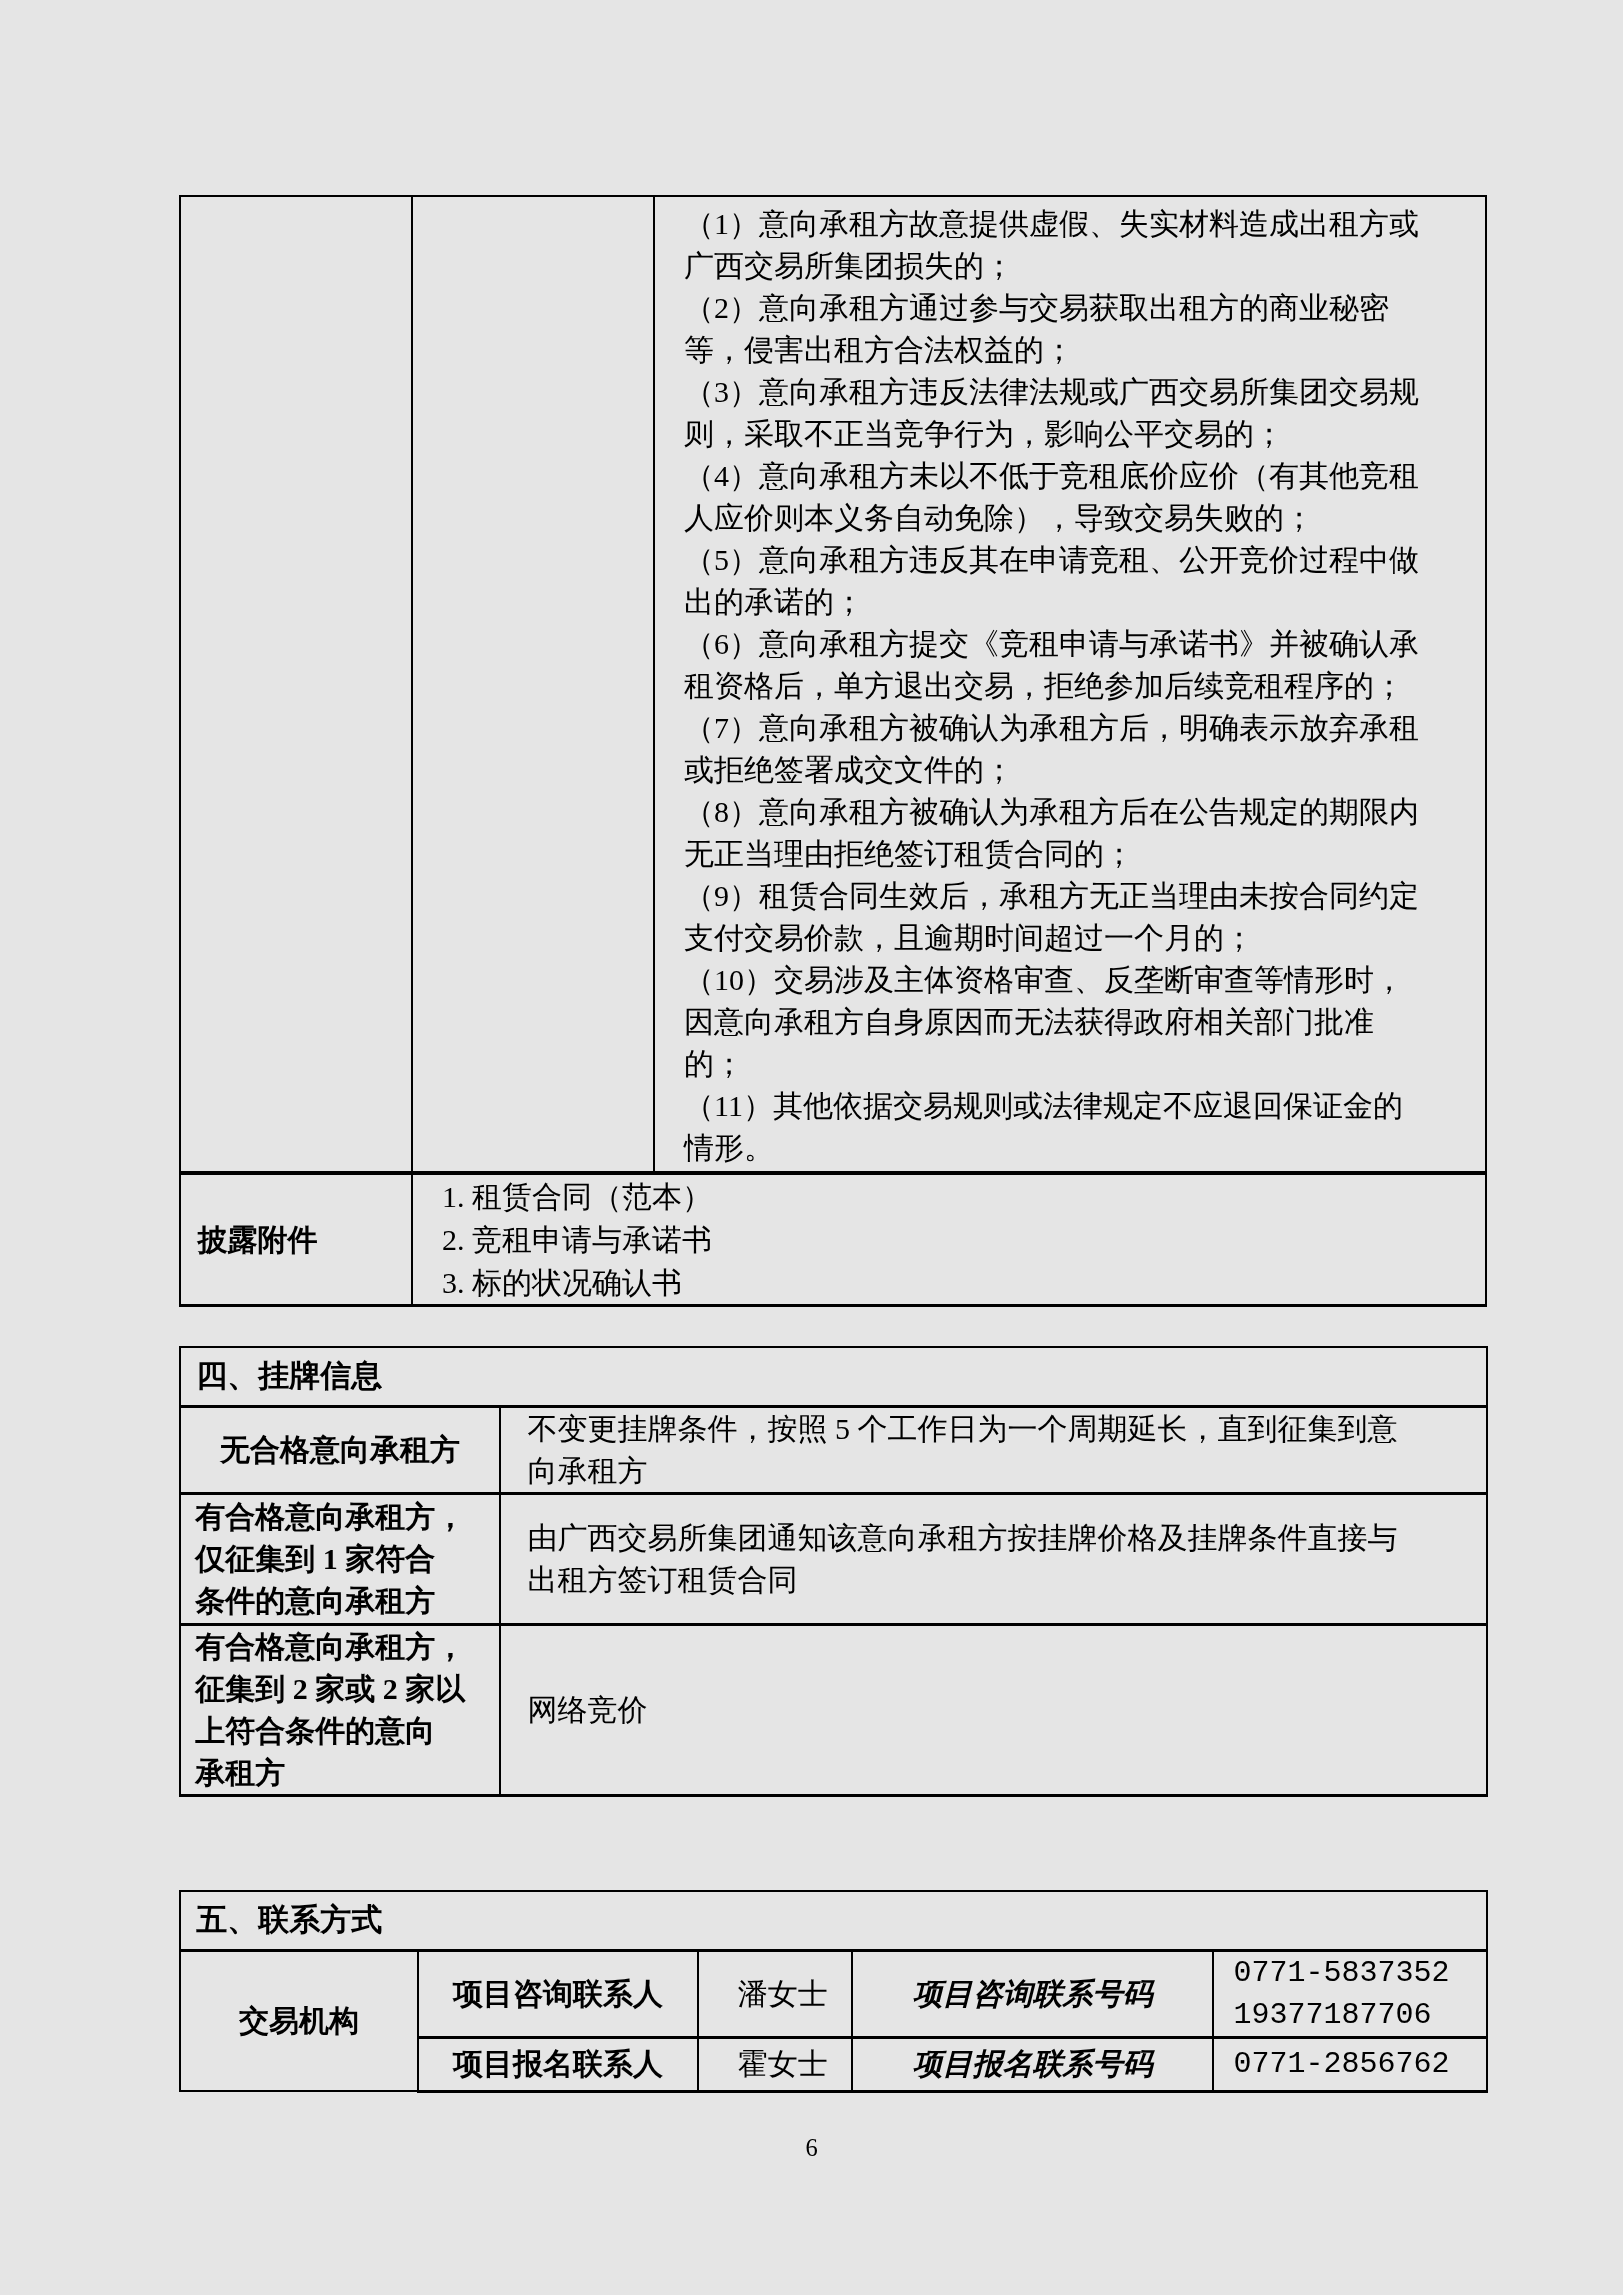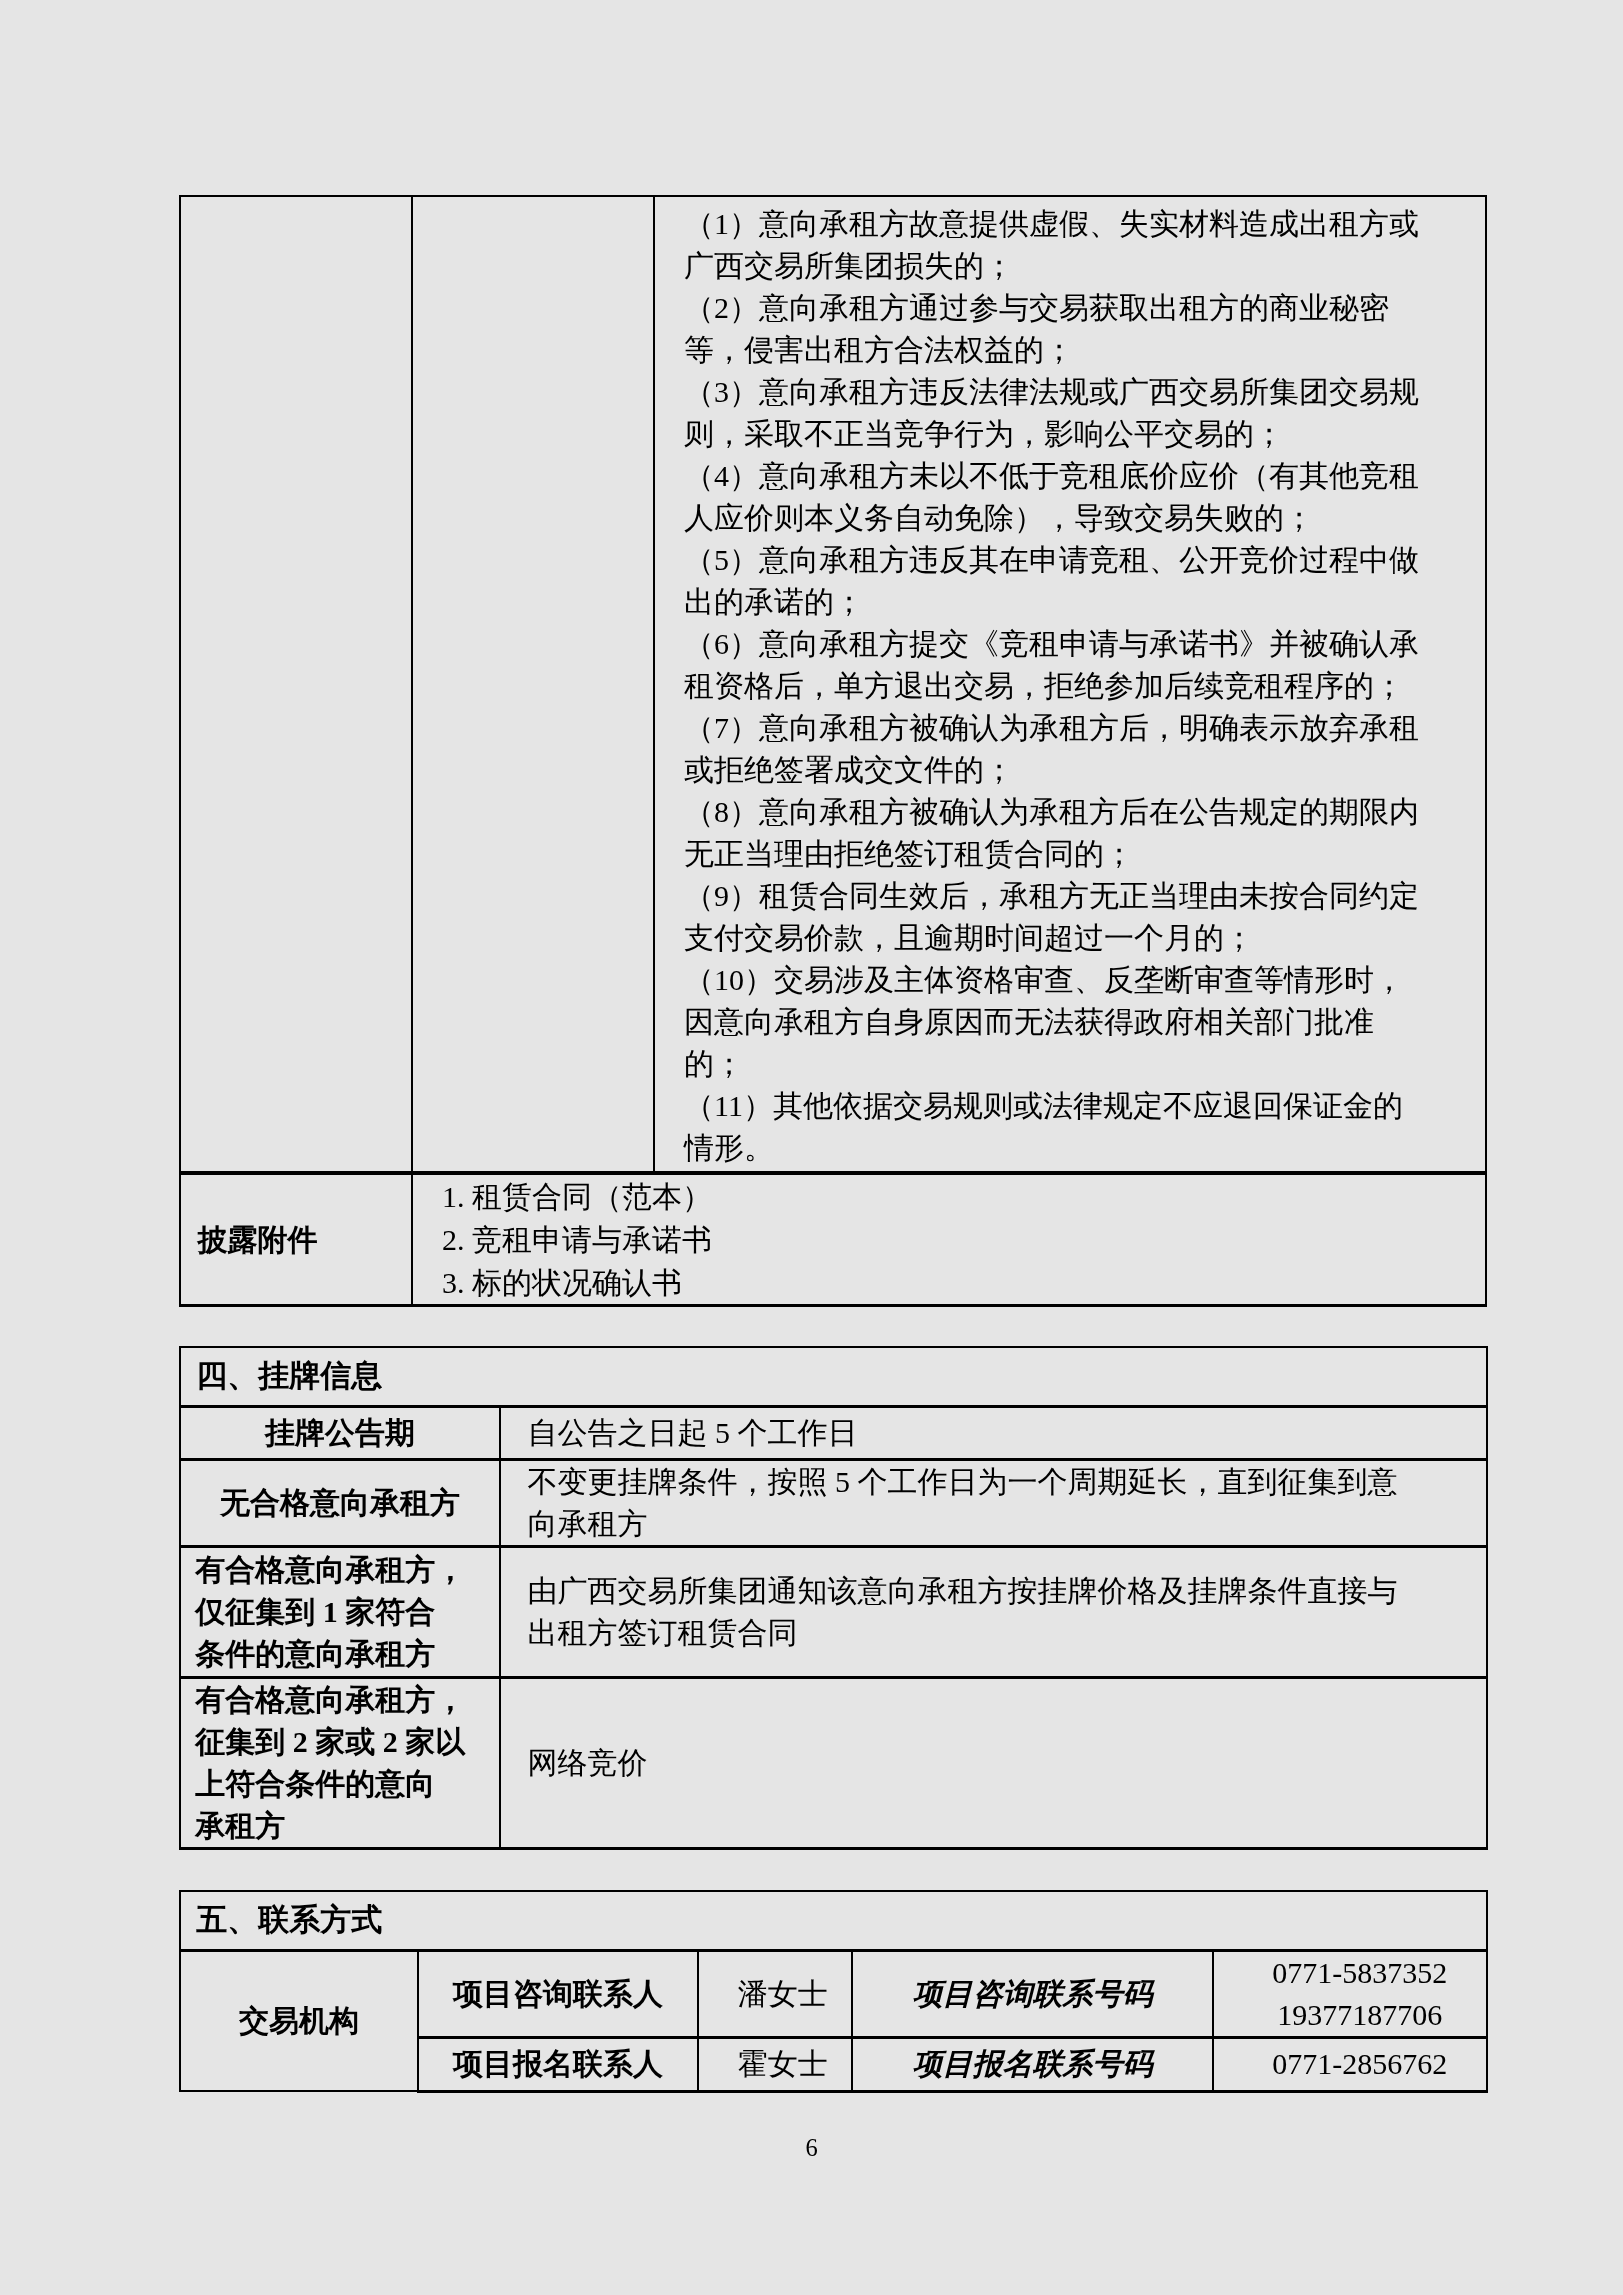--- a/index.html
+++ b/index.html
@@ -41,21 +41,21 @@
   
   .tbl3 { position: absolute; left: 179px; top: 1890px; width: 1306px; }
   .tbl3 td { border-width: 2px; }
   .tbl3 .hdr td { height: 59px; border-bottom-width: 3.1px; font-weight: bold; font-size: 31px; padding-left: 15.3px; }
   .tbl3 .r1 td { height: 86px; }
   .tbl3 .r2 td { height: 54px; border-top-width: 3.1px; border-bottom-width: 3.6px; }
   .org-cell { font-weight: bold; text-align: center; }
   .role-cell { font-weight: bold; text-align: center; }
   .name-cell { text-align: center; padding-left: 15.3px; }
   .phone-label-cell { font-weight: bold; text-align: center; font-style: italic; }
-  .phone-cell { text-align: center; padding-left: 19.4px; line-height: 42px; }
+  .phone-cell { text-align: left; padding-left: 19.4px; line-height: 42px; font-family: Liberation Mono, monospace; }
 
   
   .page-number {
     position: absolute;
     left: 0; top: 2132px; width: 1623px;
     text-align: center;
     font-size: 24.5px; line-height: 31px;
   }
 </style>
 </head>
@@ -112,24 +112,20 @@
 
   <table class="tbl2">
     <colgroup>
         <col style="width:320px">
         <col style="width:987px">
       </colgroup>
     <tbody>
         <tr class="hdr">
       <td colspan="2">四、挂牌信息</td>
     </tr>
-    <tr class="r1">
-      <td class="lbl-center">挂牌公告期</td>
-      <td class="val-cell">自公告之日起 5 个工作日</td>
-    </tr>
     <tr class="r2">
       <td class="lbl-center">无合格意向承租方</td>
       <td class="val-cell">
         <div>不变更挂牌条件，按照 5 个工作日为一个周期延长，直到征集到意</div>
         <div>向承租方</div>
       </td>
     </tr>
     <tr class="r3">
       <td class="lbl-left">
         <div>有合格意向承租方，</div>

